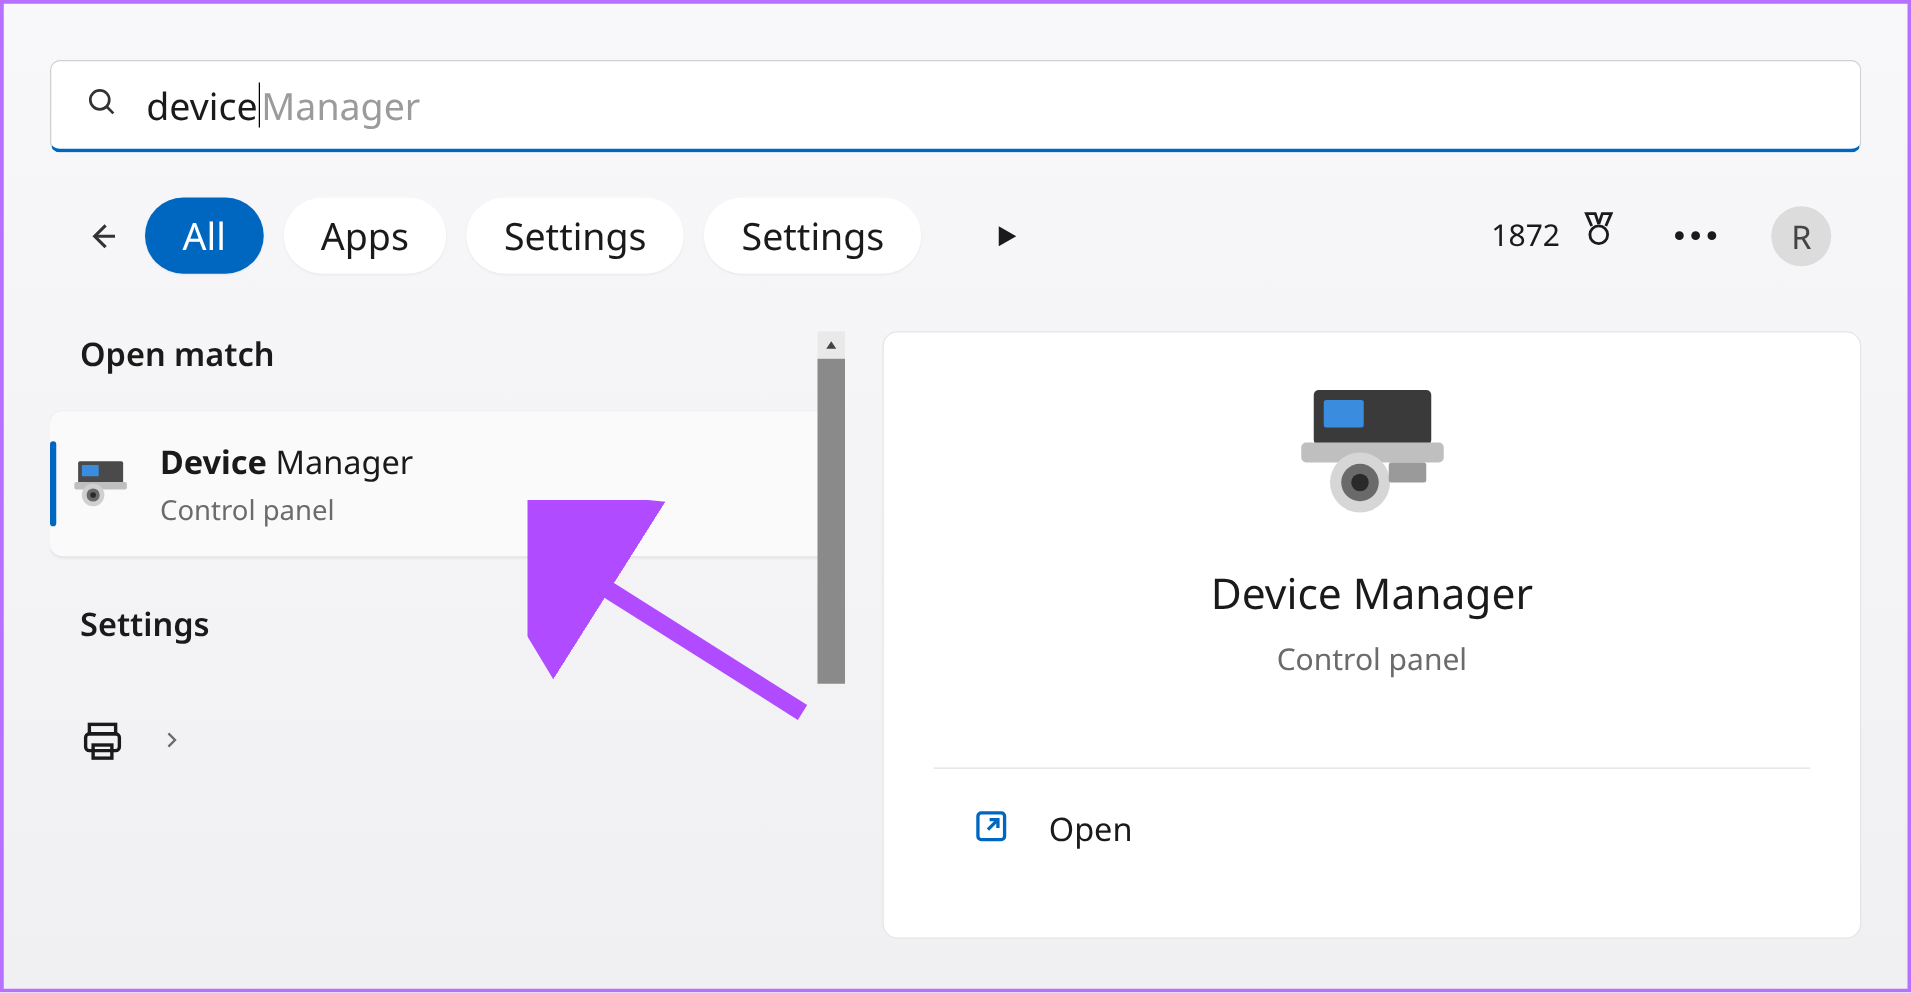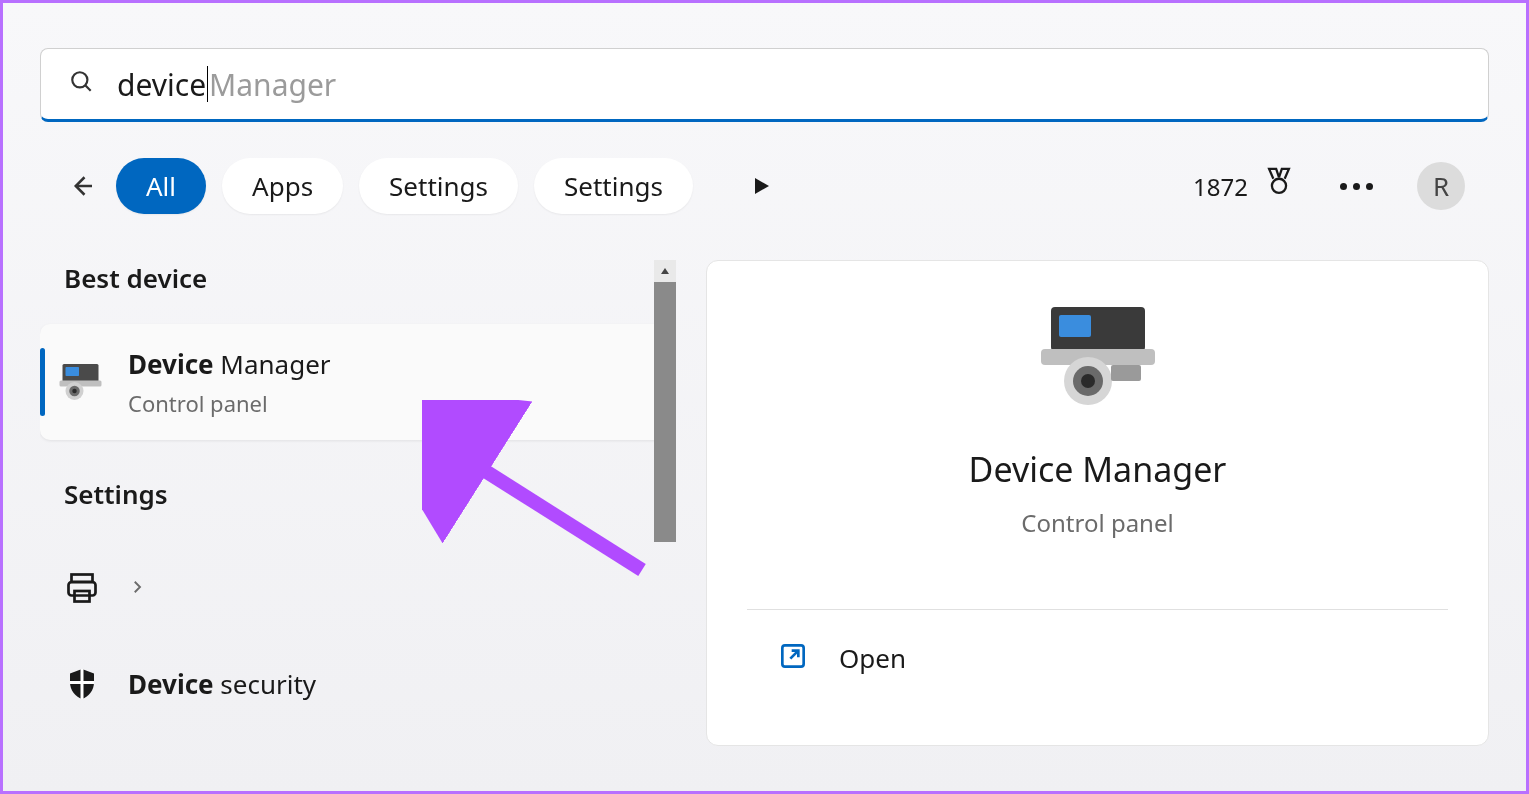--- a/index.html
+++ b/index.html
@@ -60,21 +60,21 @@
     align-items: center;
     padding: 36px 24px 0 24px;
     gap: 16px;
   }
   .back-btn { width: 36px; height: 36px; display:flex; align-items:center; justify-content:center; }
   .back-btn svg { width: 30px; height: 30px; }
   .pill {
     background: #fff;
     border-radius: 999px;
     padding: 10px 30px;
-    font-size: 26px;
+    font-size: 30px;
     color: #1a1a1a;
     cursor: pointer;
     box-shadow: 0 1px 2px rgba(0,0,0,0.06);
   }
   .pill.active { background: #0067c0; color: #fff; }
   .play-btn { margin-left: 40px; width: 24px; height: 24px; display:flex; align-items:center;}
   .spacer { flex: 1; }
   .points { display:flex; align-items:center; gap: 14px; font-size: 24px; color:#1a1a1a;}
   .menu-dots { margin: 0 28px; display:flex; gap:6px; }
   .menu-dots span { width:7px; height:7px; border-radius:50%; background:#1a1a1a; }
@@ -248,21 +248,21 @@
         <span></span>
     </span>
     <span class="avatar">
       <span>R</span>
     </span>
   </div>
 
   <div class="main">
     <div class="left-col">
 
-      <div class="section-title">Best device</div>
+      <div class="section-title">Open match</div>
 
       <div class="result-item selected">
         <span class="result-icon-box">
           <svg viewBox="0 0 64 64" width="48" height="48">
             <rect x="6" y="8" width="48" height="24" rx="2" fill="#4a4a4a"></rect>
             <rect x="10" y="12" width="18" height="12" rx="1" fill="#3a8dde"></rect>
             <rect x="2" y="30" width="56" height="8" rx="2" fill="#bfbfbf"></rect>
             <circle cx="22" cy="44" r="12" fill="#d0d0d0"></circle>
             <circle cx="22" cy="44" r="7" fill="#6a6a6a"></circle>
             <circle cx="22" cy="44" r="3" fill="#2a2a2a"></circle>
@@ -286,34 +286,20 @@
             <rect x="7" y="14" width="10" height="7"></rect>
           </svg>
         </span>
         <span class="chev">
           <svg width="18" height="18" viewBox="0 0 24 24" fill="none" stroke="#6b6b6b" stroke-width="2.5">
               <polyline points="9,5 16,12 9,19"></polyline>
             </svg>
         </span>
       </div>
 
-      <div class="result-item">
-        <span class="result-icon-box">
-          <svg viewBox="0 0 24 24" width="36" height="36" fill="#1a1a1a">
-            <path d="M12 2 L20 5 V11 C20 16 16.5 20.5 12 22 C7.5 20.5 4 16 4 11 V5 Z"></path>
-            <rect x="4" y="10" width="16" height="2" fill="#fff"></rect>
-            <rect x="11" y="2" width="2" height="20" fill="#fff"></rect>
-          </svg>
-        </span>
-        <div class="result-text">
-          <div class="result-title">
-            <span class="bold">Device</span><span> security</span>
-          </div>
-        </div>
-      </div>
 
       <div class="scroll-track">
         <div class="scroll-up">
           <svg width="10" height="10" viewBox="0 0 10 10" fill="#444">
               <polygon points="5,2 9,8 1,8"></polygon>
             </svg>
         </div>
         <div class="scroll-thumb"></div>
       </div>
     </div>

